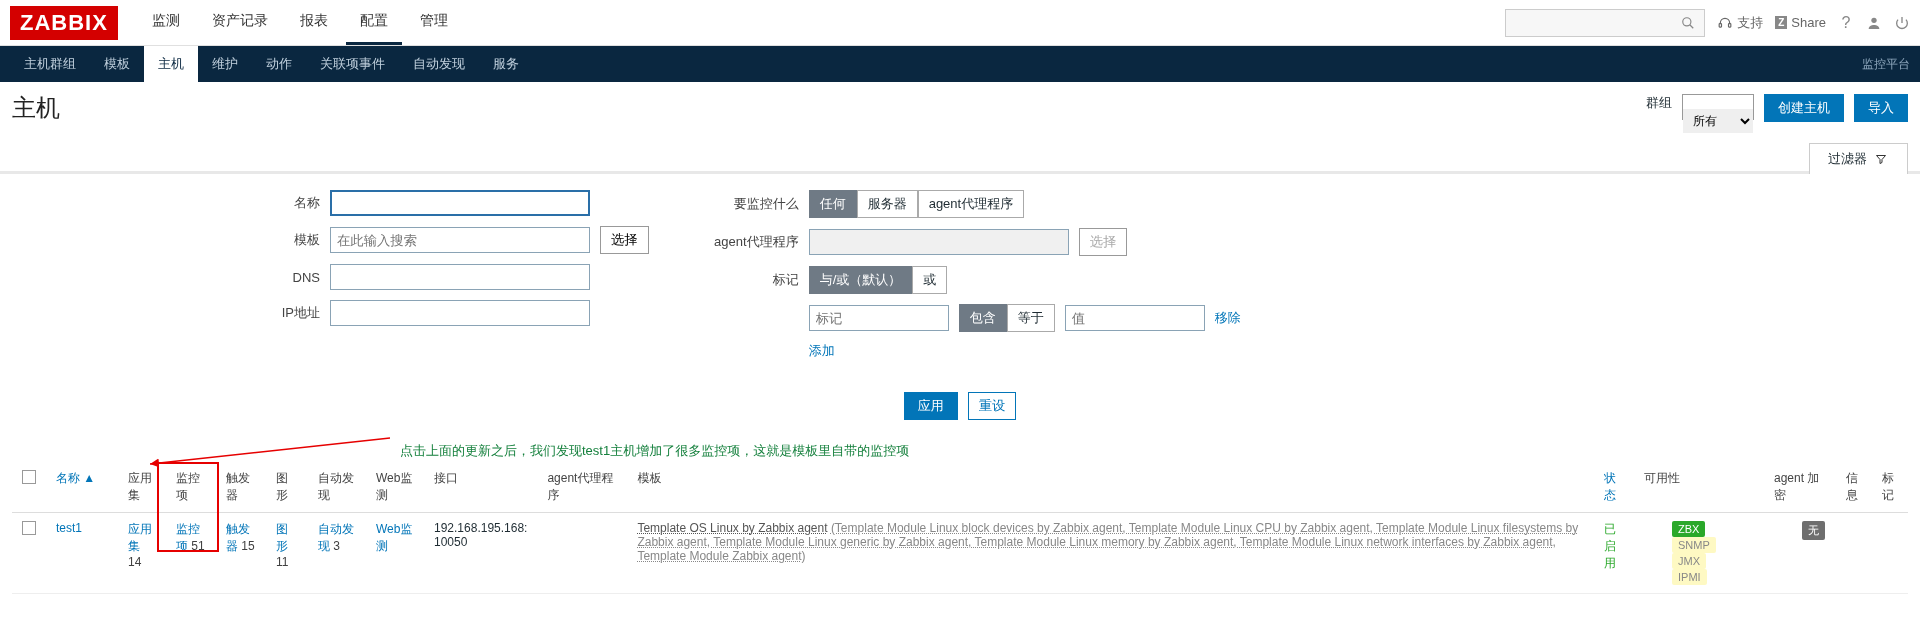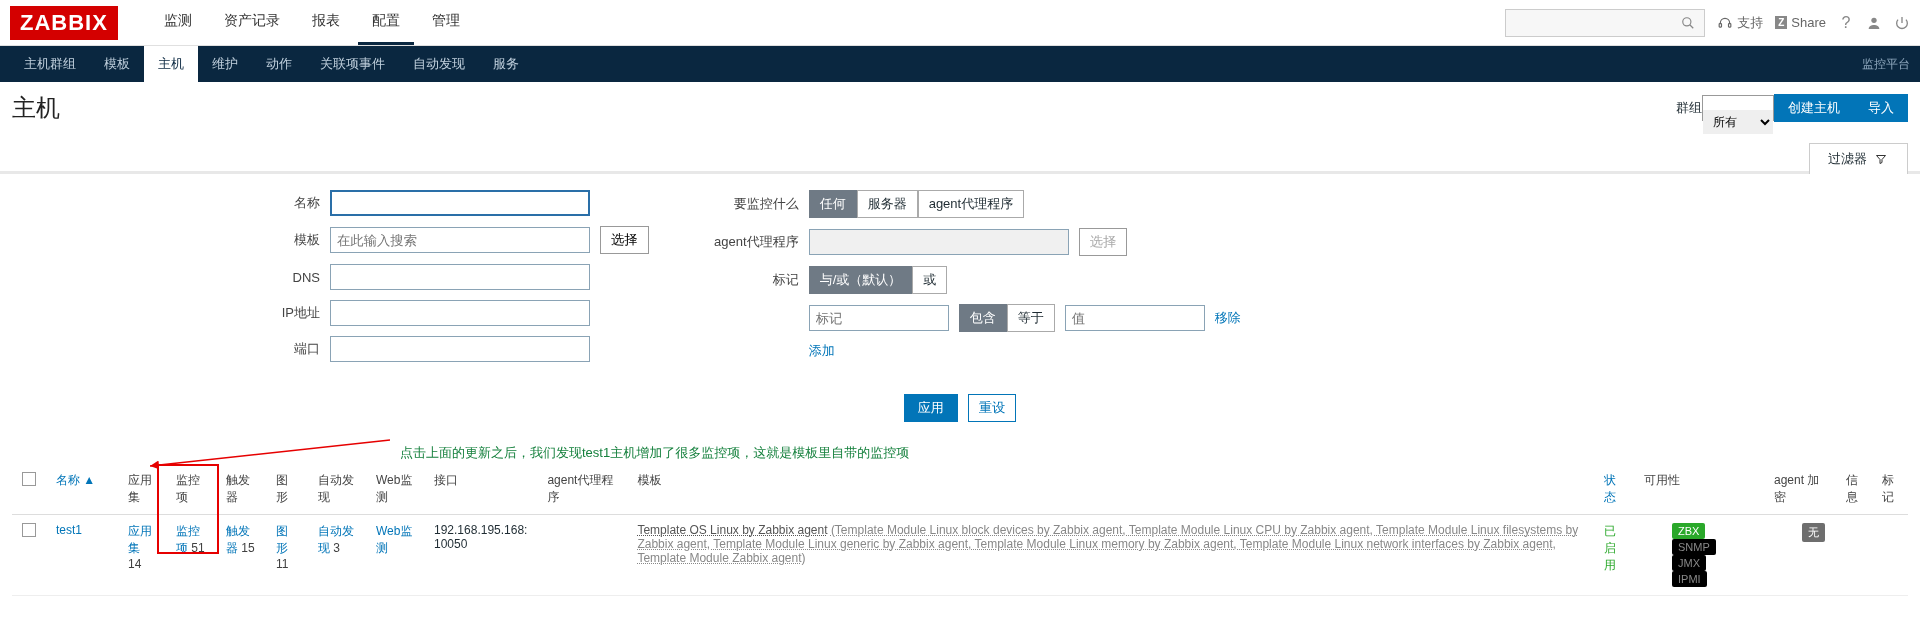--- a/index.html
+++ b/index.html
@@ -1,38 +1,38 @@
 <!DOCTYPE html>
 <html><head>
 <meta charset="utf-8">
 <style>
   * { box-sizing: border-box; margin: 0; padding: 0; font-family: Arial, "Microsoft YaHei", sans-serif; }
   body { background: #fff; font-size: 13px; color: #1f2c33; }
   
   
   .topnav { display: flex; align-items: center; background: #fff; border-bottom: 1px solid #e0e0e0; height: 46px; padding: 0 10px; }
-  .logo { background: #d40000; color: #fff; font-weight: bold; font-size: 22px; padding: 4px 10px; letter-spacing: 1px; margin-right: 32px;}
+  .logo { background: #d40000; color: #fff; font-weight: bold; font-size: 22px; padding: 4px 10px; letter-spacing: 1px; margin-right: 20px;}
   .topnav-items { display: flex; gap: 4px; }
   .topnav-item { padding: 12px 14px; cursor: pointer; font-size: 14px; color: #333; }
   .topnav-item.active { border-bottom: 3px solid #0a2740; font-weight: 500; }
   .topnav-right { margin-left: auto; display: flex; align-items: center; gap: 12px; }
   .search-box { width: 200px; height: 28px; border: 1px solid #ccc; background: #f7f7f7; padding: 0 8px; display:flex; align-items:center; justify-content:flex-end;}
   .icon { width: 16px; height: 16px; display: inline-flex; align-items:center; justify-content:center; color: #666; }
   .topnav-right .support { display: flex; align-items:center; gap:4px; color:#666; }
   
   
   .subnav { background: #0a2740; color: #c0d0dd; display: flex; align-items: center; height: 36px; padding: 0 10px; }
   .subnav-item { padding: 9px 14px; cursor: pointer; font-size: 13px; }
   .subnav-item.active { background: #fff; color: #0a2740; }
   .subnav-right { margin-left: auto; color: #8fa8bd; font-size: 12px; }
   
   
   .page-header { display: flex; align-items: center; padding: 10px 12px; }
   .page-title { font-size: 24px; color: #222; }
-  .page-header-right { margin-left: auto; display: flex; align-items: center; }
+  .page-header-right { margin-left: auto; display: flex; align-items: flex-start; gap: 10px; }
   .select-wrap { border: 1px solid #999; height: 26px; display:flex; align-items:center;}
   .select-wrap select { border:none; height:24px; padding: 0 6px; font-size:12px; min-width: 70px; margin-top: 28px; }
   .btn-blue { background: #0275b8; color: #fff; border: none; padding: 5px 14px; cursor: pointer; font-size: 13px; }
   
   
   .filter-bar { display:flex; justify-content:flex-end; border-bottom: 3px solid #e8e8e8; padding: 6px 12px 0 12px;}
   .filter-tab { border:1px solid #ccc; border-bottom:none; background:#fff; padding: 6px 18px; display:flex; align-items:center; gap:6px; position:relative; top:3px;}
   
   
   .filter-form { display: flex; padding: 16px 40px; gap: 40px; background:#fff;}
@@ -61,21 +61,21 @@
   th, td { text-align: left; padding: 8px 10px; vertical-align: top; font-size:12px; }
   thead th { border-bottom: 1px solid #ddd; color:#444; font-weight:normal;}
   thead th .sort { color:#0275b8; }
   tbody td { border-bottom: 1px solid #eee; }
   .count { color:#404040; }
   .tpl-link { color:#888; text-decoration: underline dotted; }
   .tpl-main { color:#555; text-decoration: underline dotted; }
   .status-enabled { color:#2aa82a; }
   .badge { display:inline-block; padding:2px 6px; border-radius:2px; font-size:11px; margin-right:1px;margin-left:28px;}
   .badge.zbx { background:#2aa82a; color:#fff;}
-  .badge.gray { background:#000000; color:#888;}
+  .badge.gray { background:#fef9c3; color:#888;}
   .badge.none { background:#6e6e6e; color:#fff;}
   .redbox { position:absolute; border:2px solid #e60000; pointer-events:none; }
   .checkbox-ph { width:14px; height:14px; border:1px solid #999; display:inline-block;}
 </style>
 </head>
 <body>
 
 <div class="topnav">
   <div class="logo">ZABBIX</div>
   <div class="topnav-items">
@@ -169,24 +169,20 @@
       <div class="form-label">模板</div>
       <input class="form-input" placeholder="在此输入搜索" style="">
       <button class="btn-white">选择</button>
     </div>
     <div class="form-row">
       <div class="form-label">DNS</div>
       <input class="form-input" style="">
     </div>
     <div class="form-row">
       <div class="form-label">IP地址</div>
-      <input class="form-input" style="">
-    </div>
-    <div class="form-row">
-      <div class="form-label">端口</div>
       <input class="form-input" style="">
     </div>
   </div>
 
   <div class="filter-col" style="flex:0 0 auto;">
     <div class="form-row">
       <div class="form-label" style="width:110px;">要监控什么</div>
       <div class="btn-group">
         <div class="seg active">任何</div>
         <div class="seg">服务器</div>

